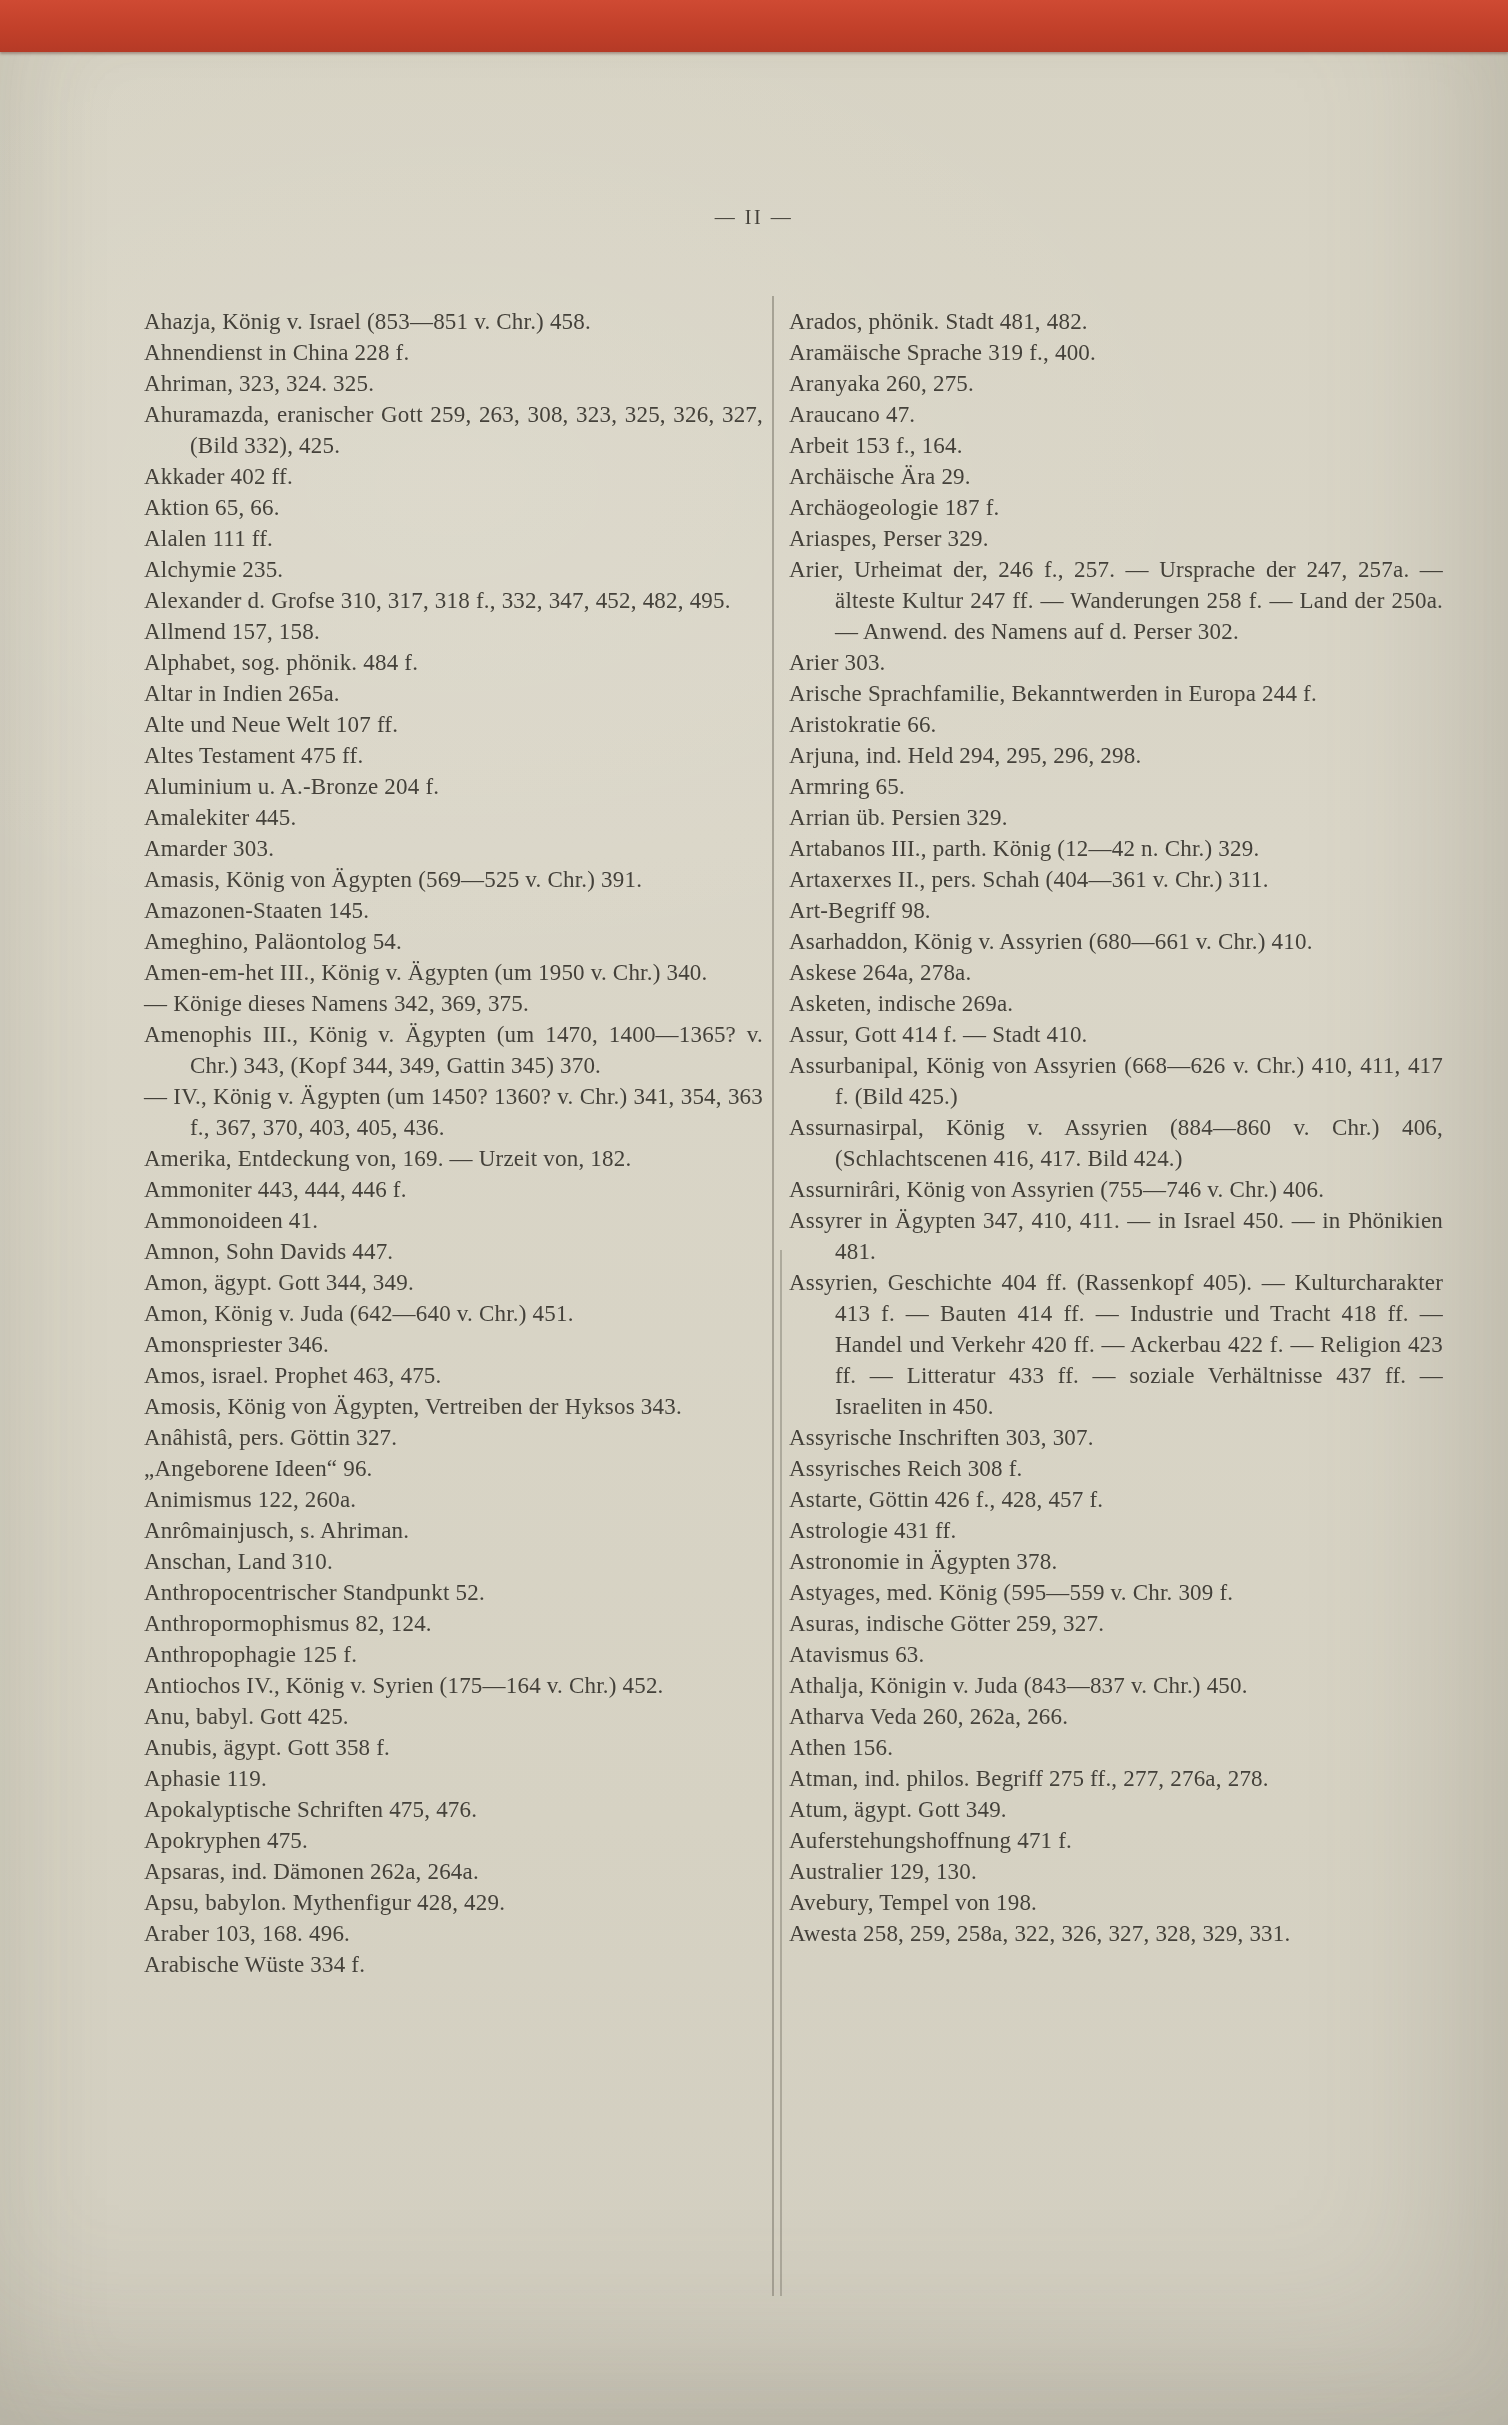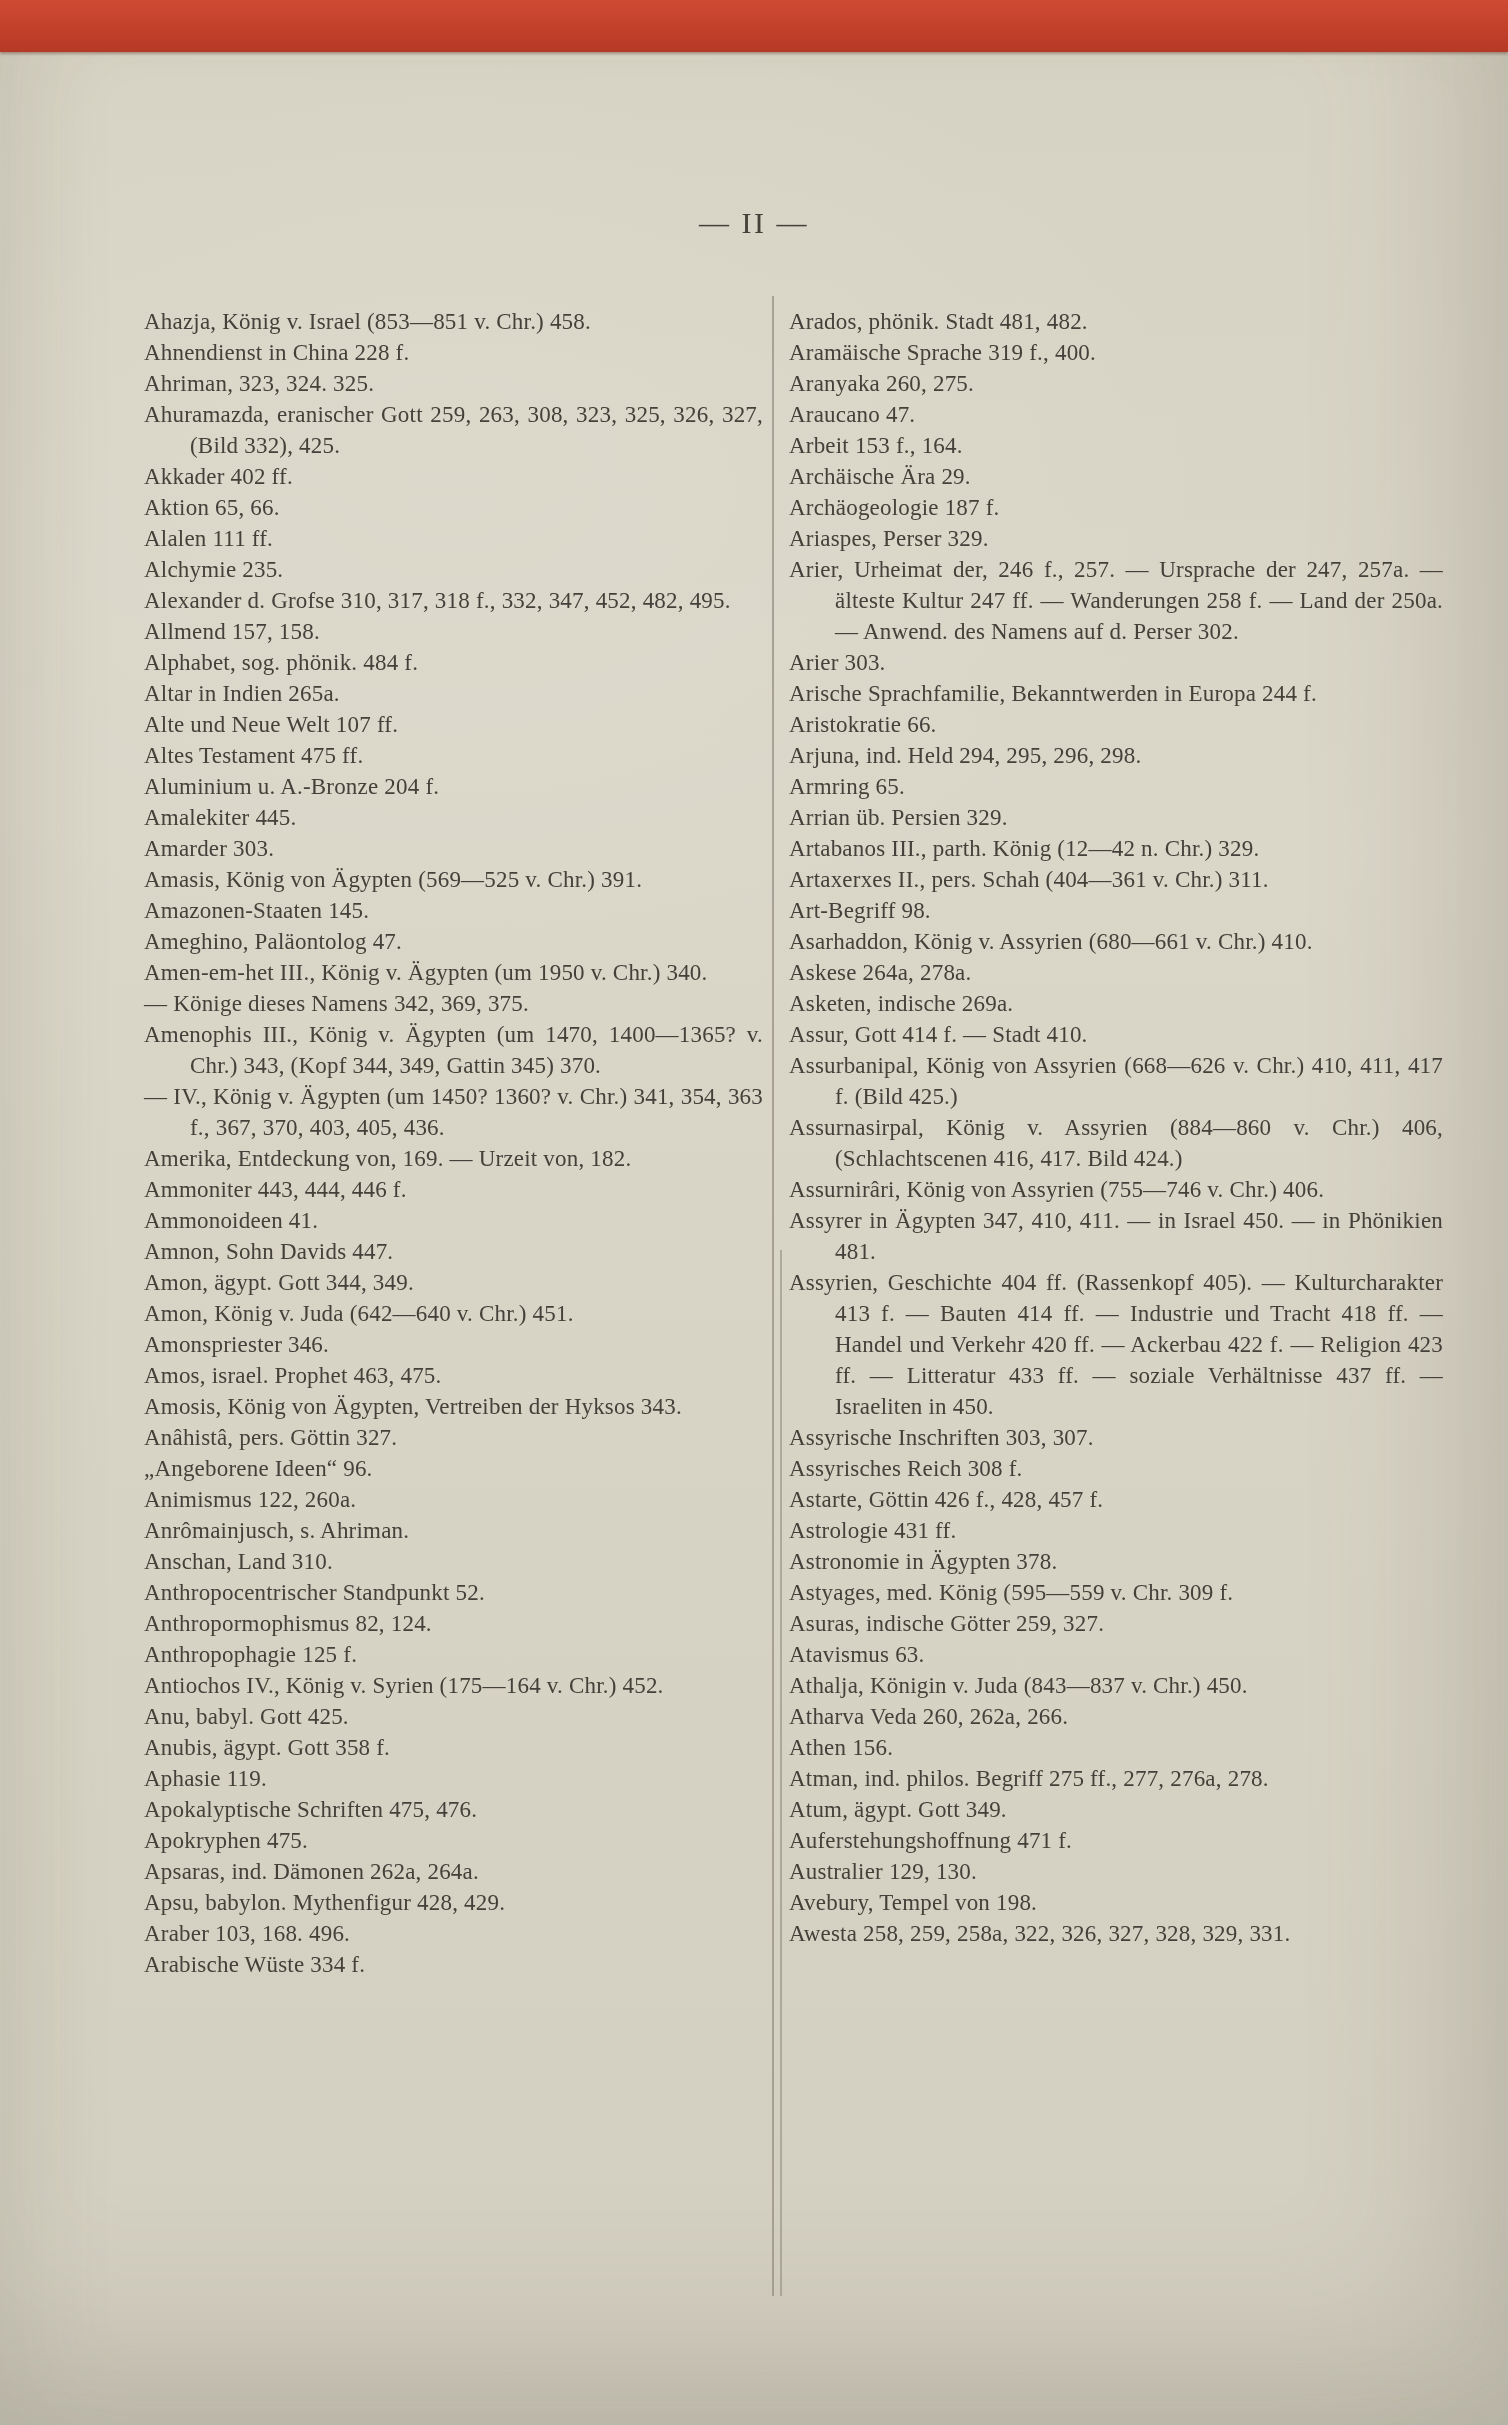--- a/index.html
+++ b/index.html
@@ -29,21 +29,21 @@
     height: 52px;
     background: linear-gradient(180deg, #cf4a33 0%, var(--accent_bar, #c2402a) 55%, #b53a26 100%);
     box-shadow: 0 1.6px 2.5px rgba(80, 30, 20, 0.35);
   }
   .page-number {
     position: absolute;
     top: 206px;
     left: 0;
     width: 1508px;
     text-align: center;
-    font-size: 30px;
+    font-size: 20px;
     letter-spacing: 2.5px;
     color: var(--ink, #44413a);
   }
   .column {
     position: absolute;
     top: 288px;
     margin-top: 18px;
   }
   .column.left  { left: 144px; width: 619px; }
   .column.right { left: 789px; width: 654px; }
@@ -89,21 +89,21 @@
       <p class="entry">Allmend 157, 158.</p>
       <p class="entry">Alphabet, sog. phönik. 484 f.</p>
       <p class="entry">Altar in Indien 265a.</p>
       <p class="entry">Alte und Neue Welt 107 ff.</p>
       <p class="entry">Altes Testament 475 ff.</p>
       <p class="entry">Aluminium u. A.-Bronze 204 f.</p>
       <p class="entry">Amalekiter 445.</p>
       <p class="entry">Amarder 303.</p>
       <p class="entry">Amasis, König von Ägypten (569—525 v. Chr.) 391.</p>
       <p class="entry">Amazonen-Staaten 145.</p>
-      <p class="entry">Ameghino, Paläontolog 47.</p>
+      <p class="entry">Ameghino, Paläontolog 54.</p>
       <p class="entry">Amen-em-het III., König v. Ägypten (um 1950 v. Chr.) 340.</p>
       <p class="entry">— Könige dieses Namens 342, 369, 375.</p>
       <p class="entry">Amenophis III., König v. Ägypten (um 1470, 1400—1365? v. Chr.) 343, (Kopf 344, 349, Gattin 345) 370.</p>
       <p class="entry">— IV., König v. Ägypten (um 1450? 1360? v. Chr.) 341, 354, 363 f., 367, 370, 403, 405, 436.</p>
       <p class="entry">Amerika, Entdeckung von, 169. — Urzeit von, 182.</p>
       <p class="entry">Ammoniter 443, 444, 446 f.</p>
       <p class="entry">Ammonoideen 41.</p>
       <p class="entry">Amnon, Sohn Davids 447.</p>
       <p class="entry">Amon, ägypt. Gott 344, 349.</p>
       <p class="entry">Amon, König v. Juda (642—640 v. Chr.) 451.</p>

